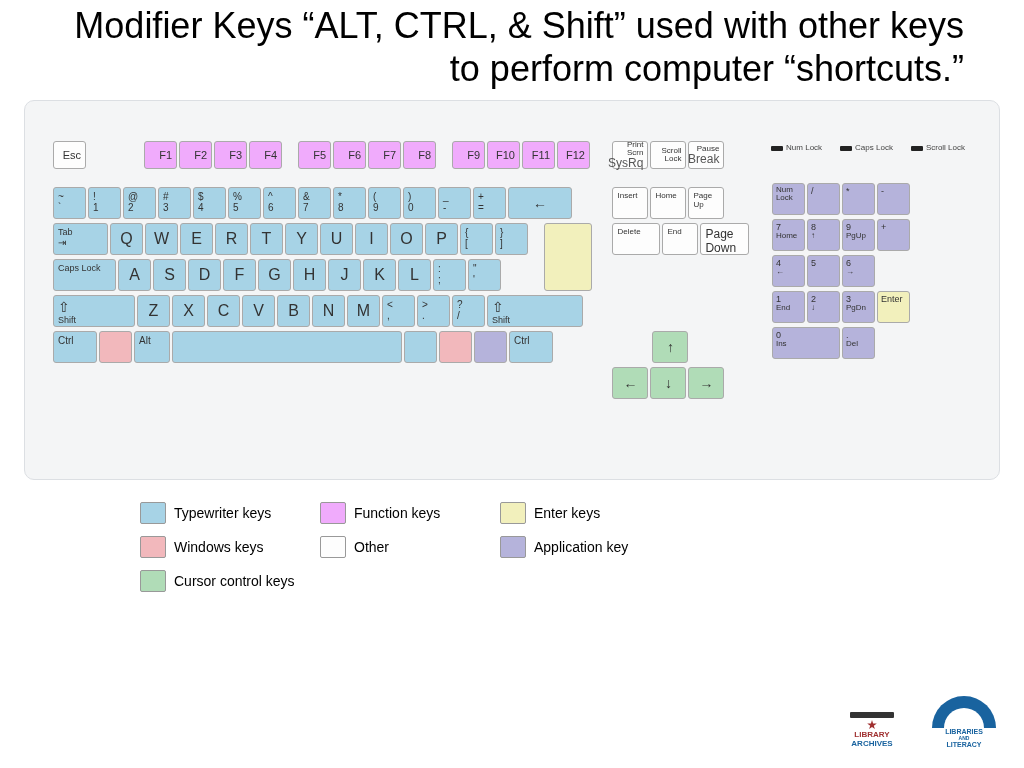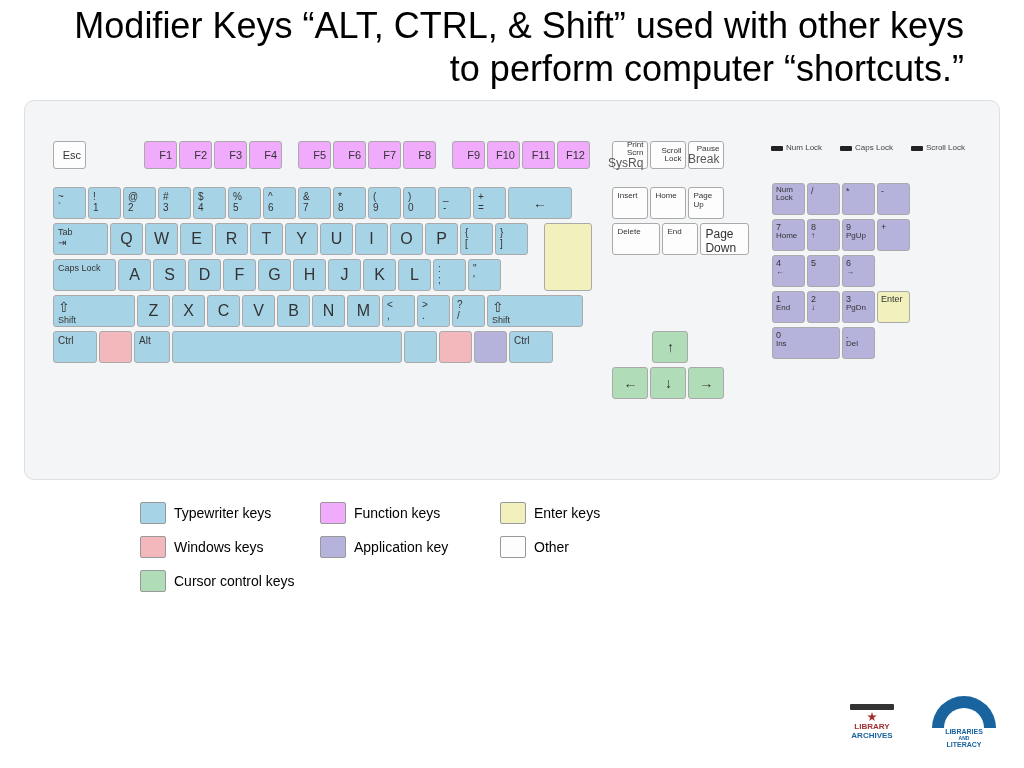--- a/index.html
+++ b/index.html
@@ -34,21 +34,21 @@
   .col-white { background: #fdfdfd; }
   .sub { font-size: 12px; color: #555; }
   .main-block { display: inline-block; vertical-align: top; }
   .nav-block { display: inline-block; vertical-align: top; margin-left: 18px; }
   .num-block { display: inline-block; vertical-align: top; margin-left: 18px; }
   .lock-leds { position: absolute; right: 34px; top: 42px; display: flex; gap: 18px; font-size: 8px; color: #444; }
   .lock-leds div::before { content: ""; display: inline-block; width: 12px; height: 5px; background: #222; margin-right: 3px; vertical-align: middle; border-radius: 1px; }
   .legend { margin: 18px 0 0 140px; display: grid; grid-template-columns: repeat(3, 170px); grid-template-rows: repeat(3, 30px); gap: 4px 10px; font-size: 14px; }
   .legend-item { display: flex; align-items: center; gap: 8px; }
   .swatch { width: 26px; height: 22px; border: 1px solid #999; border-radius: 2px; }
-  .logos { position: absolute; right: 20px; bottom: 20px; display: flex; gap: 20px; align-items: center; }
+  .logos { position: absolute; right: 20px; bottom: 20px; display: flex; gap: 20px; align-items: flex-end; }
   .logo1 { width: 64px; font-size: 8px; text-align: center; color: #a03030; font-weight: bold; }
   .logo1 .bar { width: 44px; height: 6px; background: #333; margin: 0 auto 2px; border-radius: 1px; }
   .logo1 .star { width: 10px; height: 10px; background: #a03030; margin: 0 auto; clip-path: polygon(50% 0,61% 35%,98% 35%,68% 57%,79% 91%,50% 70%,21% 91%,32% 57%,2% 35%,39% 35%); }
   .logo2 { width: 80px; font-size: 7px; text-align: center; color: #19639f; font-weight: bold; }
   .logo2 .arc { width: 64px; height: 32px; background: #19639f; border-radius: 32px 32px 0 0; margin: 0 auto; position: relative; overflow: hidden; }
   .logo2 .arc::after { content: ""; position: absolute; width: 40px; height: 20px; background: #fff; border-radius: 20px 20px 0 0; bottom: 0; left: 12px; }
   .nkey { width: 33px; height: 32px; font-size: 9px; padding: 2px 3px; }
   .arrow { font-size: 14px; justify-content: center; align-items: center; }
   .numlbl { font-size: 8px; line-height: 1.0; }
 </style>
@@ -349,26 +349,26 @@
     </div>
   <div class="legend-item">
       <div class="swatch col-yellow"></div>
       <span>Enter keys</span>
     </div>
   <div class="legend-item">
       <div class="swatch col-pink"></div>
       <span>Windows keys</span>
     </div>
   <div class="legend-item">
+      <div class="swatch col-white"></div>
+      <span>Other</span>
+    </div>
+  <div class="legend-item">
       <div class="swatch col-purple"></div>
       <span>Application key</span>
-    </div>
-  <div class="legend-item">
-      <div class="swatch col-white"></div>
-      <span>Other</span>
     </div>
   <div class="legend-item">
       <div class="swatch col-green"></div>
       <span>Cursor control keys</span>
     </div>
 </div>
 
 <div class="logos">
   <div class="logo1">
     <div class="bar"></div>

